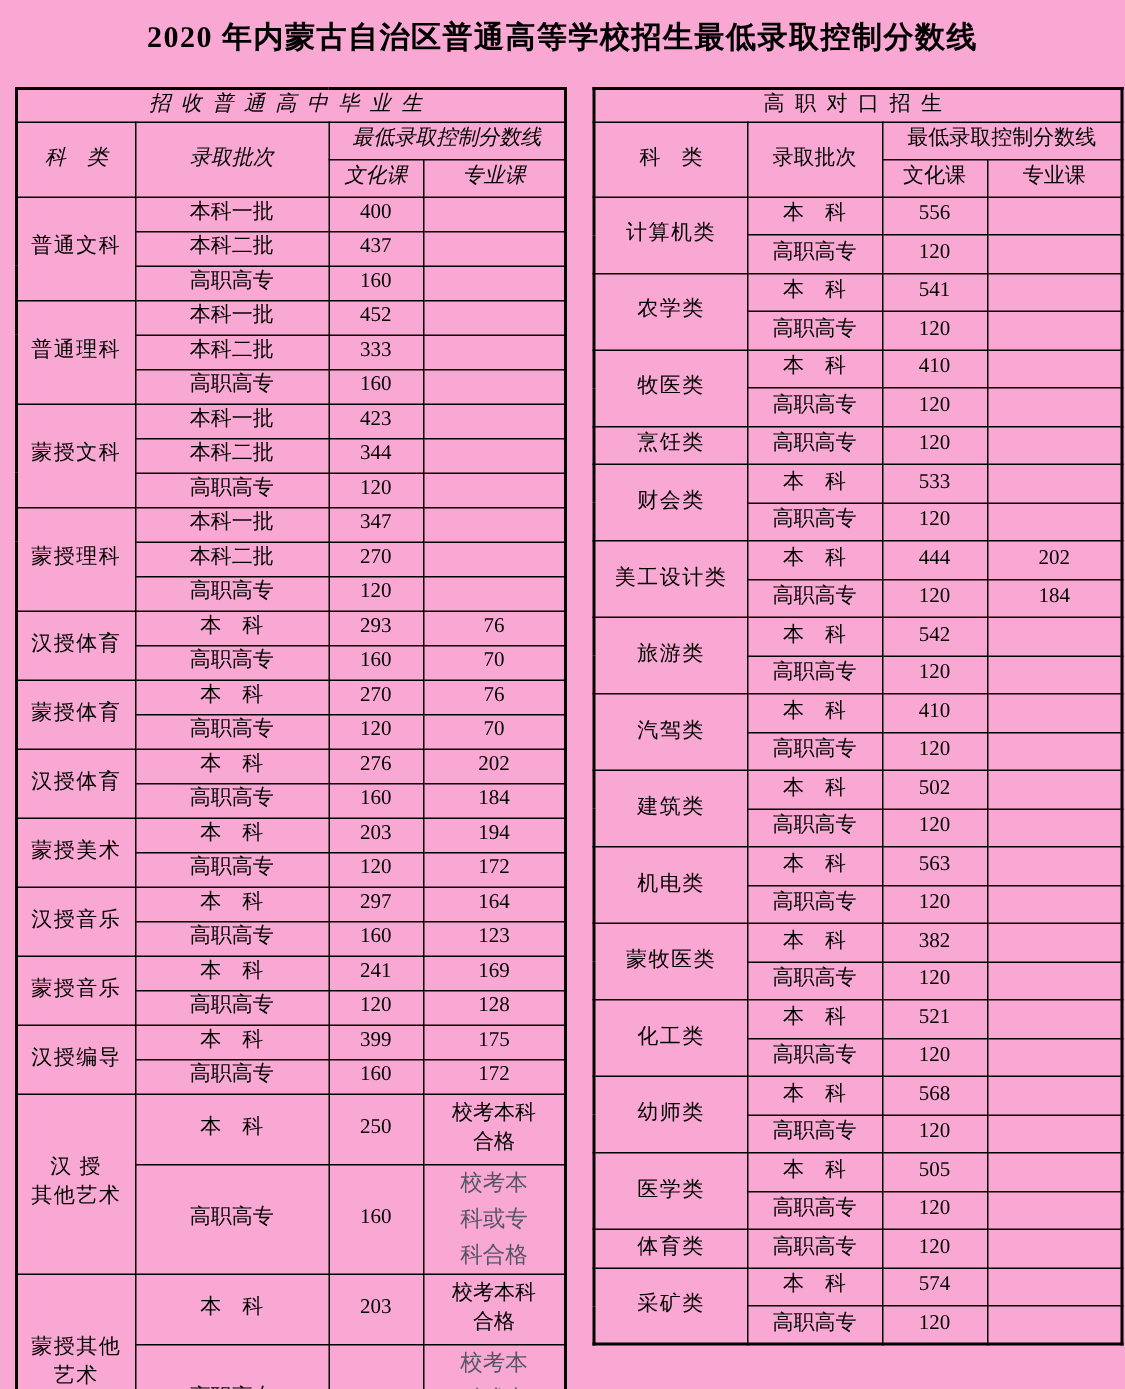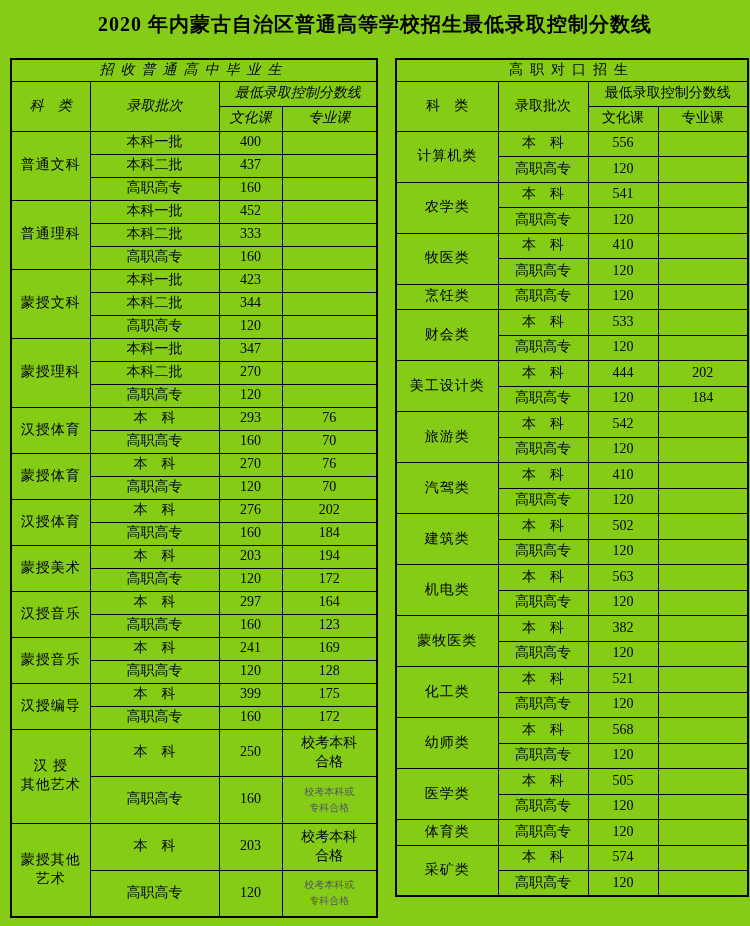--- a/index.html
+++ b/index.html
@@ -1,21 +1,21 @@
 <!DOCTYPE html>
 <html><head>
 <meta charset="utf-8">
 <style>
   * { box-sizing: border-box; }
   html, body { margin: 0; padding: 0; background: #fff; }
   .page {
     position: relative;
     width: 750px;
     height: 926px;
-    background: #84cc16;
+    background: #f9a8d4;
     font-family: "Liberation Serif", serif;
     color: #000;
     overflow: hidden;
   }
   .title {
     margin: 0;
     padding-top: 11px;
     text-align: center;
     font-size: 20px;
     font-weight: bold;
@@ -52,21 +52,21 @@
   .score-table thead tr.h-row-2 { height: 25px; }
   table.left-t  tbody tr { height: 23px; }
   table.right-t tbody tr { height: 25.5px; }
   table.left-t  tbody tr.tall { height: 47px; }
   .table-title { letter-spacing: 7px; font-size: 15px; }
   
   .kai { font-style: italic; margin-left: 44px; }
   td.cat { white-space: pre-line; letter-spacing: 1px; }
   td.major { padding: 0 14px; }
   td.major.small {
-    font-size: 10px;
+    font-size: 15px;
     color: #555566;
     padding: 0 20px;
     line-height: 1.6;
     text-align: center;
   }
 </style>
 </head>
 <body>
 
 <div class="page">

